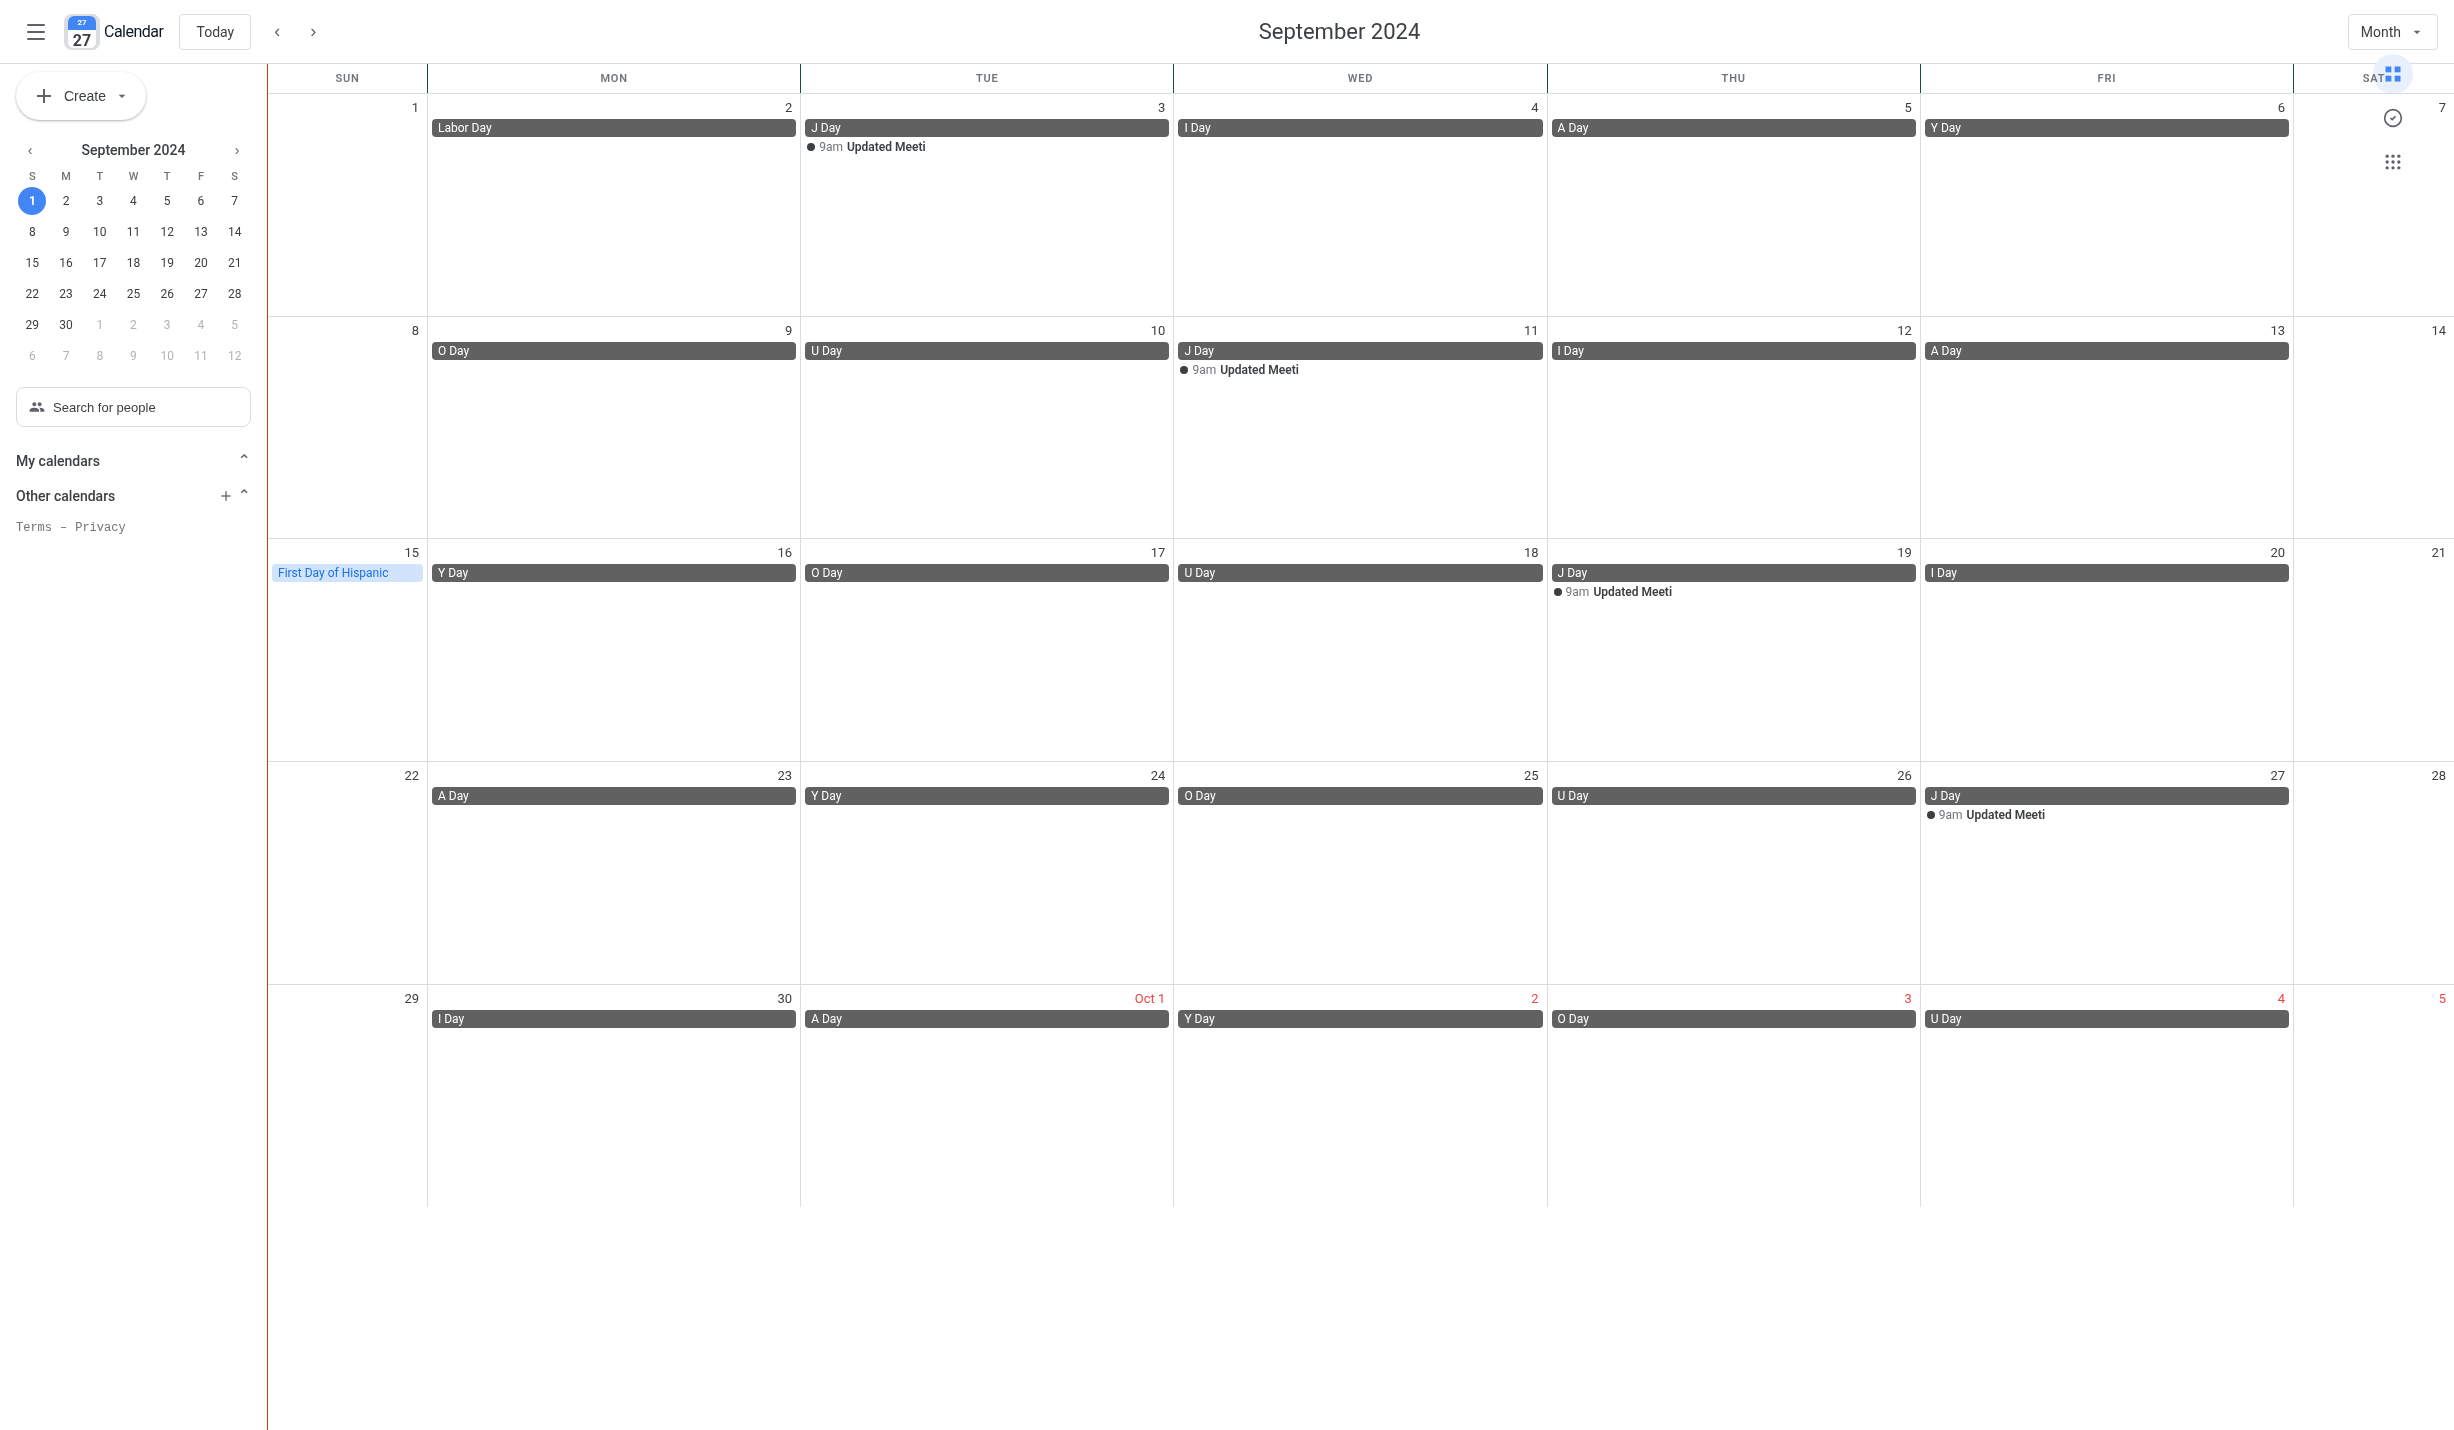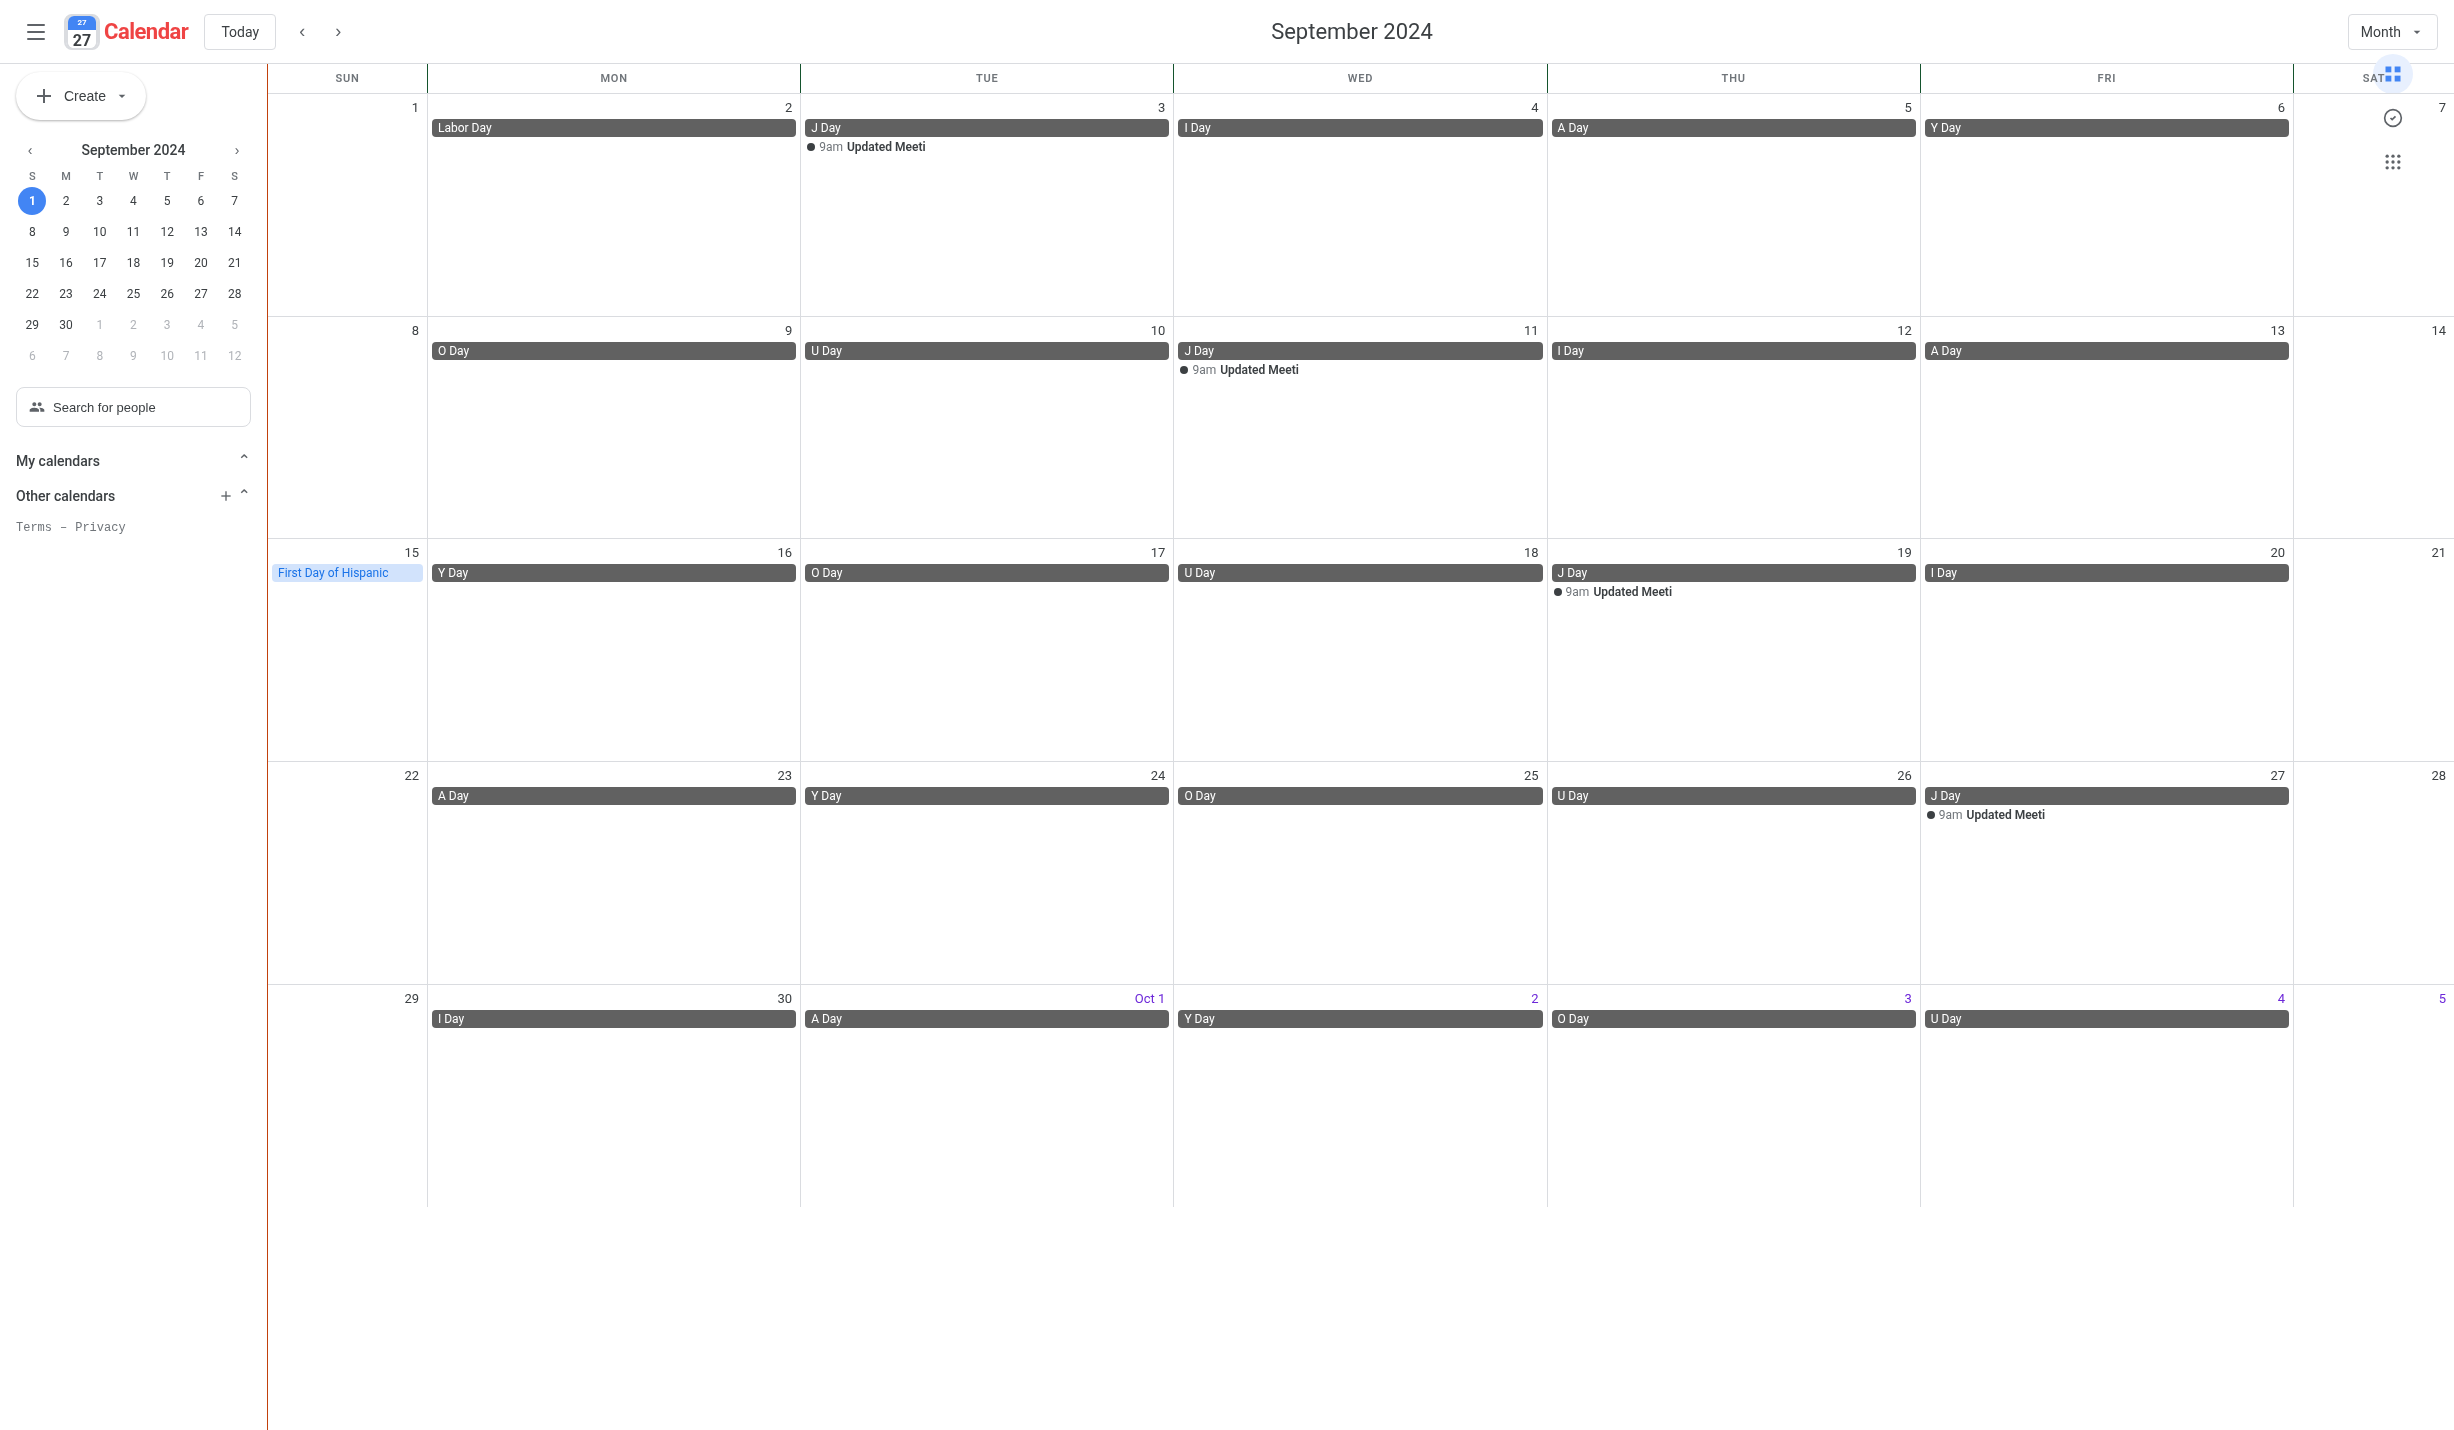--- a/index.html
+++ b/index.html
@@ -5,21 +5,21 @@
     * { box-sizing: border-box; margin: 0; padding: 0; }
     body { font-family: 'Google Sans', Roboto, Arial, sans-serif; background: #fff; color: #3c4043; font-size: 13px; height: 100vh; overflow: hidden; display: flex; flex-direction: column; }
 
     
     .top-nav { display: flex; align-items: center; height: 64px; padding: 0 16px; border-bottom: 1px solid #dadce0; flex-shrink: 0; gap: 8px; }
     .hamburger-btn { width: 40px; height: 40px; border-radius: 50%; border: none; background: none; cursor: pointer; display: flex; align-items: center; justify-content: center; }
     .hamburger-lines { display: flex; flex-direction: column; gap: 5px; }
     .hamburger-lines span { width: 18px; height: 2px; background: #5f6368; border-radius: 1px; }
     .logo-area { display: flex; align-items: center; gap: 4px; margin-right: 8px; }
     .logo-icon { width: 36px; height: 36px; border: 2px solid #dadce0; border-radius: 8px; display: flex; align-items: center; justify-content: center; font-size: 13px; font-weight: 700; color: #4285f4; position: relative; }
-    .logo-text { font-size: 22px; color: #ef4444; font-weight: 700; letter-spacing: -0.5px; }
+    .logo-text { font-size: 16px; color: #0f172a; font-weight: 400; letter-spacing: -0.5px; }
     .today-btn { height: 36px; padding: 0 16px; border: 1px solid #dadce0; border-radius: 4px; background: white; font-size: 14px; cursor: pointer; font-family: inherit; color: #3c4043; }
     .nav-arrows { display: flex; align-items: center; }
     .arrow-btn { width: 36px; height: 36px; border-radius: 50%; border: none; background: none; cursor: pointer; display: flex; align-items: center; justify-content: center; font-size: 18px; color: #5f6368; }
     .current-month-title { font-size: 22px; font-weight: 400; color: #3c4043; flex: 1; text-align: center; }
     .nav-icons { display: flex; align-items: center; gap: 4px; margin-left: auto; flex-direction: column; }
     .icon-btn { width: 40px; height: 40px; border-radius: 50%; border: none; background: none; cursor: pointer; display: flex; align-items: center; justify-content: center; color: #5f6368; font-size: 18px; }
     .month-selector { height: 36px; padding: 0 12px; border: 1px solid #dadce0; border-radius: 4px; background: white; font-size: 14px; cursor: pointer; font-family: inherit; color: #3c4043; display: flex; align-items: center; gap: 8px; }
     .view-btn { width: 40px; height: 40px; border-radius: 50%; border: none; cursor: pointer; display: flex; align-items: center; justify-content: center; font-size: 16px; }
     .view-btn.active { background: #e8f0fe; color: #4285f4; }
     .view-btn.inactive { background: none; color: #5f6368; }
@@ -50,21 +50,21 @@
     .calendar-area { flex: 1; display: flex; flex-direction: column; overflow: hidden; }
     .day-headers { display: grid; grid-template-columns: 160px repeat(5, 1fr) 160px; border-bottom: 1px solid #dadce0; flex-shrink: 0; }
     .day-header { text-align: center; padding: 8px 0; font-size: 11px; font-weight: 600; color: #70757a; text-transform: uppercase; letter-spacing: 0.8px; border-right: 1px solid #14532d; }
     .day-header:last-child { border-right: none; }
     .calendar-grid { flex: 1; display: grid; grid-template-rows: repeat(6, 1fr); overflow: hidden; }
     .cal-row { display: grid; grid-template-columns: 160px repeat(5, 1fr) 160px; border-bottom: 1px solid #dadce0; min-height: 0; }
     .cal-row:last-child { border-bottom: none; }
     .cal-cell { border-right: 1px solid #dadce0; padding: 4px; position: relative; overflow: hidden; }
     .cal-cell:last-child { border-right: none; }
     .cal-date { font-size: 13px; color: #3c4043; text-align: right; padding: 2px 4px; font-weight: 400; }
-    .cal-date.other { color: #6d28d9; }
+    .cal-date.other { color: #ef4444; }
     .event-chip { display: block; padding: 2px 6px; border-radius: 4px; font-size: 12px; color: white; background: #616161; margin-bottom: 2px; cursor: pointer; white-space: nowrap; overflow: hidden; text-overflow: ellipsis; }
     .event-dot { display: flex; align-items: center; gap: 4px; font-size: 12px; color: #3c4043; padding: 1px 2px; cursor: pointer; }
     .dot { width: 8px; height: 8px; border-radius: 50%; background: #3c4043; flex-shrink: 0; }
     .event-time { font-weight: 400; color: #70757a; }
     .event-title { font-weight: 600; }
     .date-wrapper { display: flex; justify-content: flex-end; margin-bottom: 2px; }
   </style>
 </head>
 <body>
 

